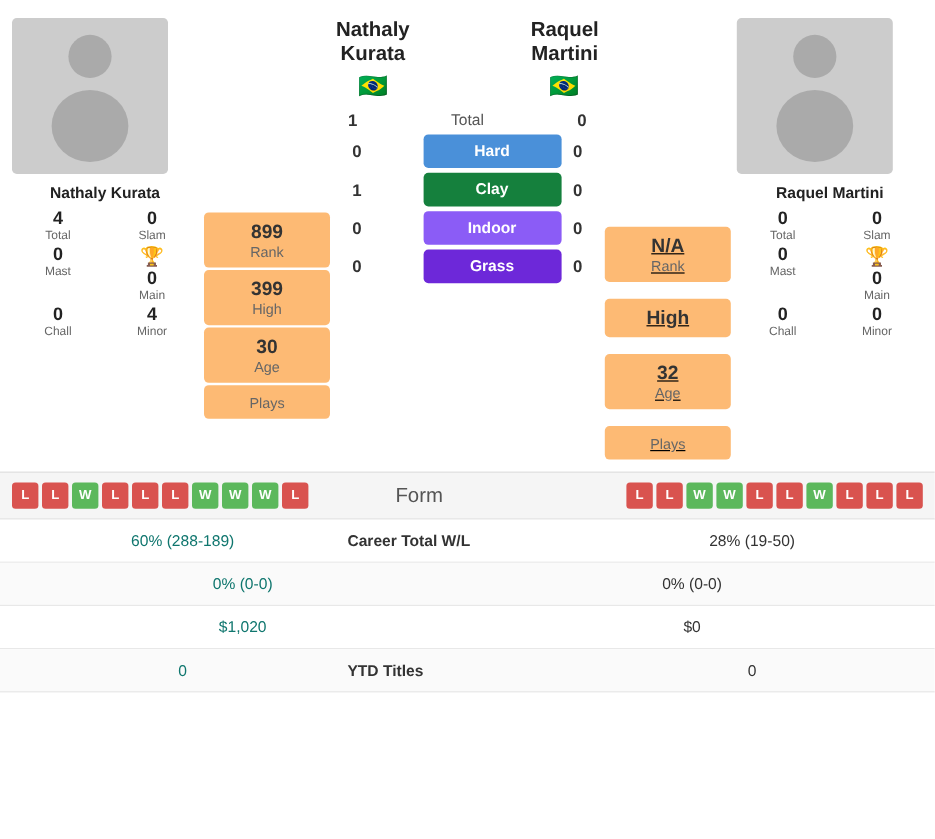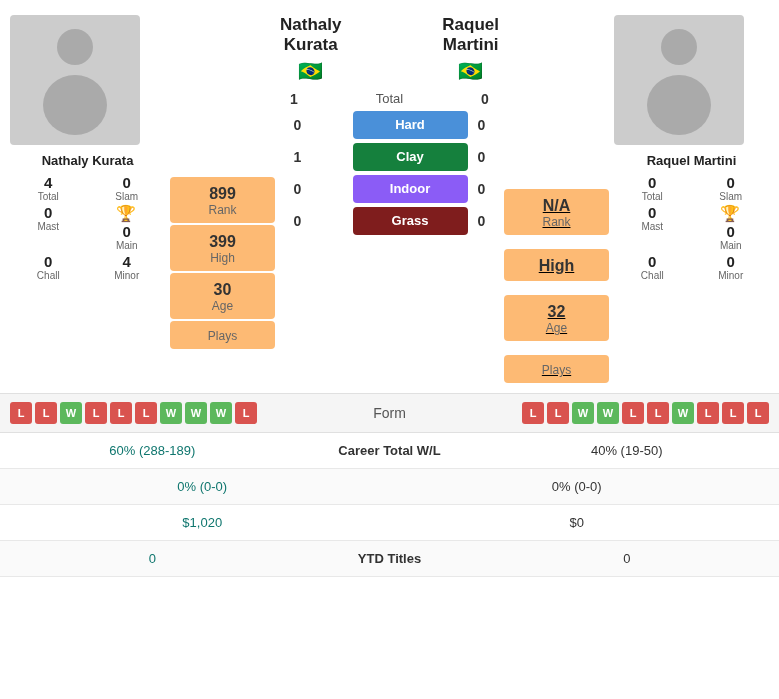--- a/index.html
+++ b/index.html
@@ -157,21 +157,21 @@
       justify-content: center;
       color: #fff;
       font-size: 13px;
       font-weight: bold;
       margin-left: 41px;
     }
 
     .court-hard { background: #4a90d9; }
     .court-clay { background: #15803d; }
     .court-indoor { background: #8b5cf6; }
-    .court-grass { background: #7f1d1d; }
+    .court-grass { background: #6d28d9; }
 
     .total-row {
       display: flex;
       align-items: center;
       justify-content: center;
       width: 100%;
       font-size: 13px;
       color: #555;
       margin-bottom: 4px;
     }
@@ -201,22 +201,22 @@
     }
 
     .form-badges {
       display: flex;
       gap: 3px;
       flex: 1;
     }
 
     .form-label {
       width: 120px;
-      text-align: center;
-      font-size: 14px;
+      text-align: left;
+      font-size: 17px;
       color: #555;
     }
 
     .badge {
       width: 22px;
       height: 22px;
       border-radius: 3px;
       display: flex;
       align-items: center;
       justify-content: center;
@@ -245,21 +245,20 @@
 
     .stats-left {
       flex: 1;
       text-align: center;
       font-size: 13px;
       color: #0f766e;
     }
 
     .stats-center {
       width: 200px;
-      text-align: center;
       font-size: 13px;
       font-weight: bold;
       color: #333;
     }
 
     .stats-right {
       flex: 1;
       text-align: center;
       font-size: 13px;
       color: #333;
@@ -459,21 +458,21 @@
         <span class="badge badge-l">L</span>
         <span class="badge badge-l">L</span>
         <span class="badge badge-l">L</span>
       </div>
   </div>
 
   <div class="stats-table" id="stats-table">
       <div class="stats-row">
         <div class="stats-left">60% (288-189)</div>
         <div class="stats-center">Career Total W/L</div>
-        <div class="stats-right">40% (19-50)</div>
+        <div class="stats-right">28% (19-50)</div>
       </div>
       <div class="stats-row">
         <div class="stats-left">0% (0-0)</div>
         <div class="stats-right">0% (0-0)</div>
       </div>
       <div class="stats-row">
         <div class="stats-left">$1,020</div>
         <div class="stats-right">$0</div>
       </div>
       <div class="stats-row">

